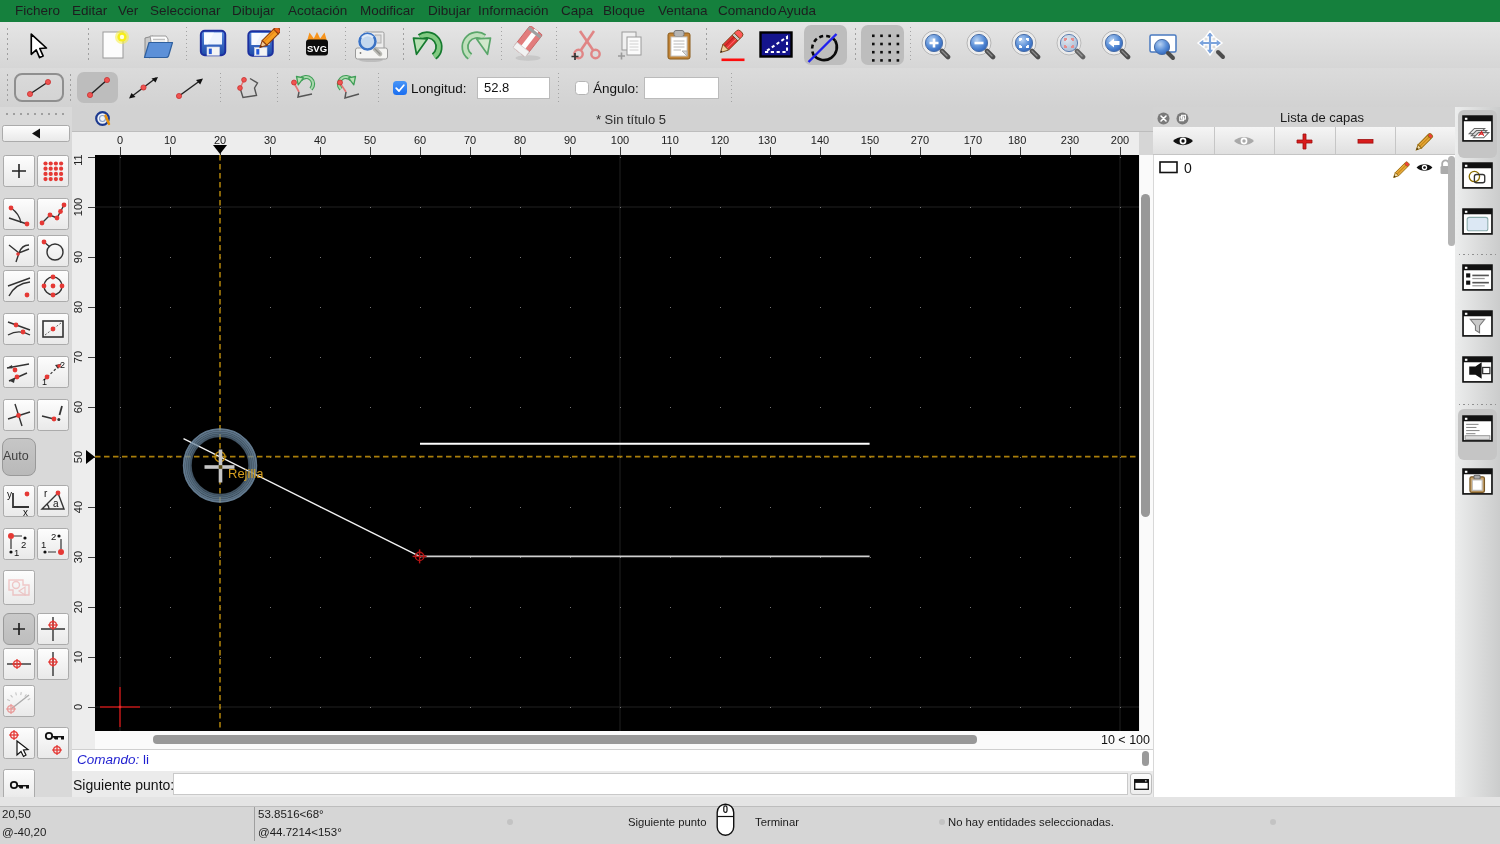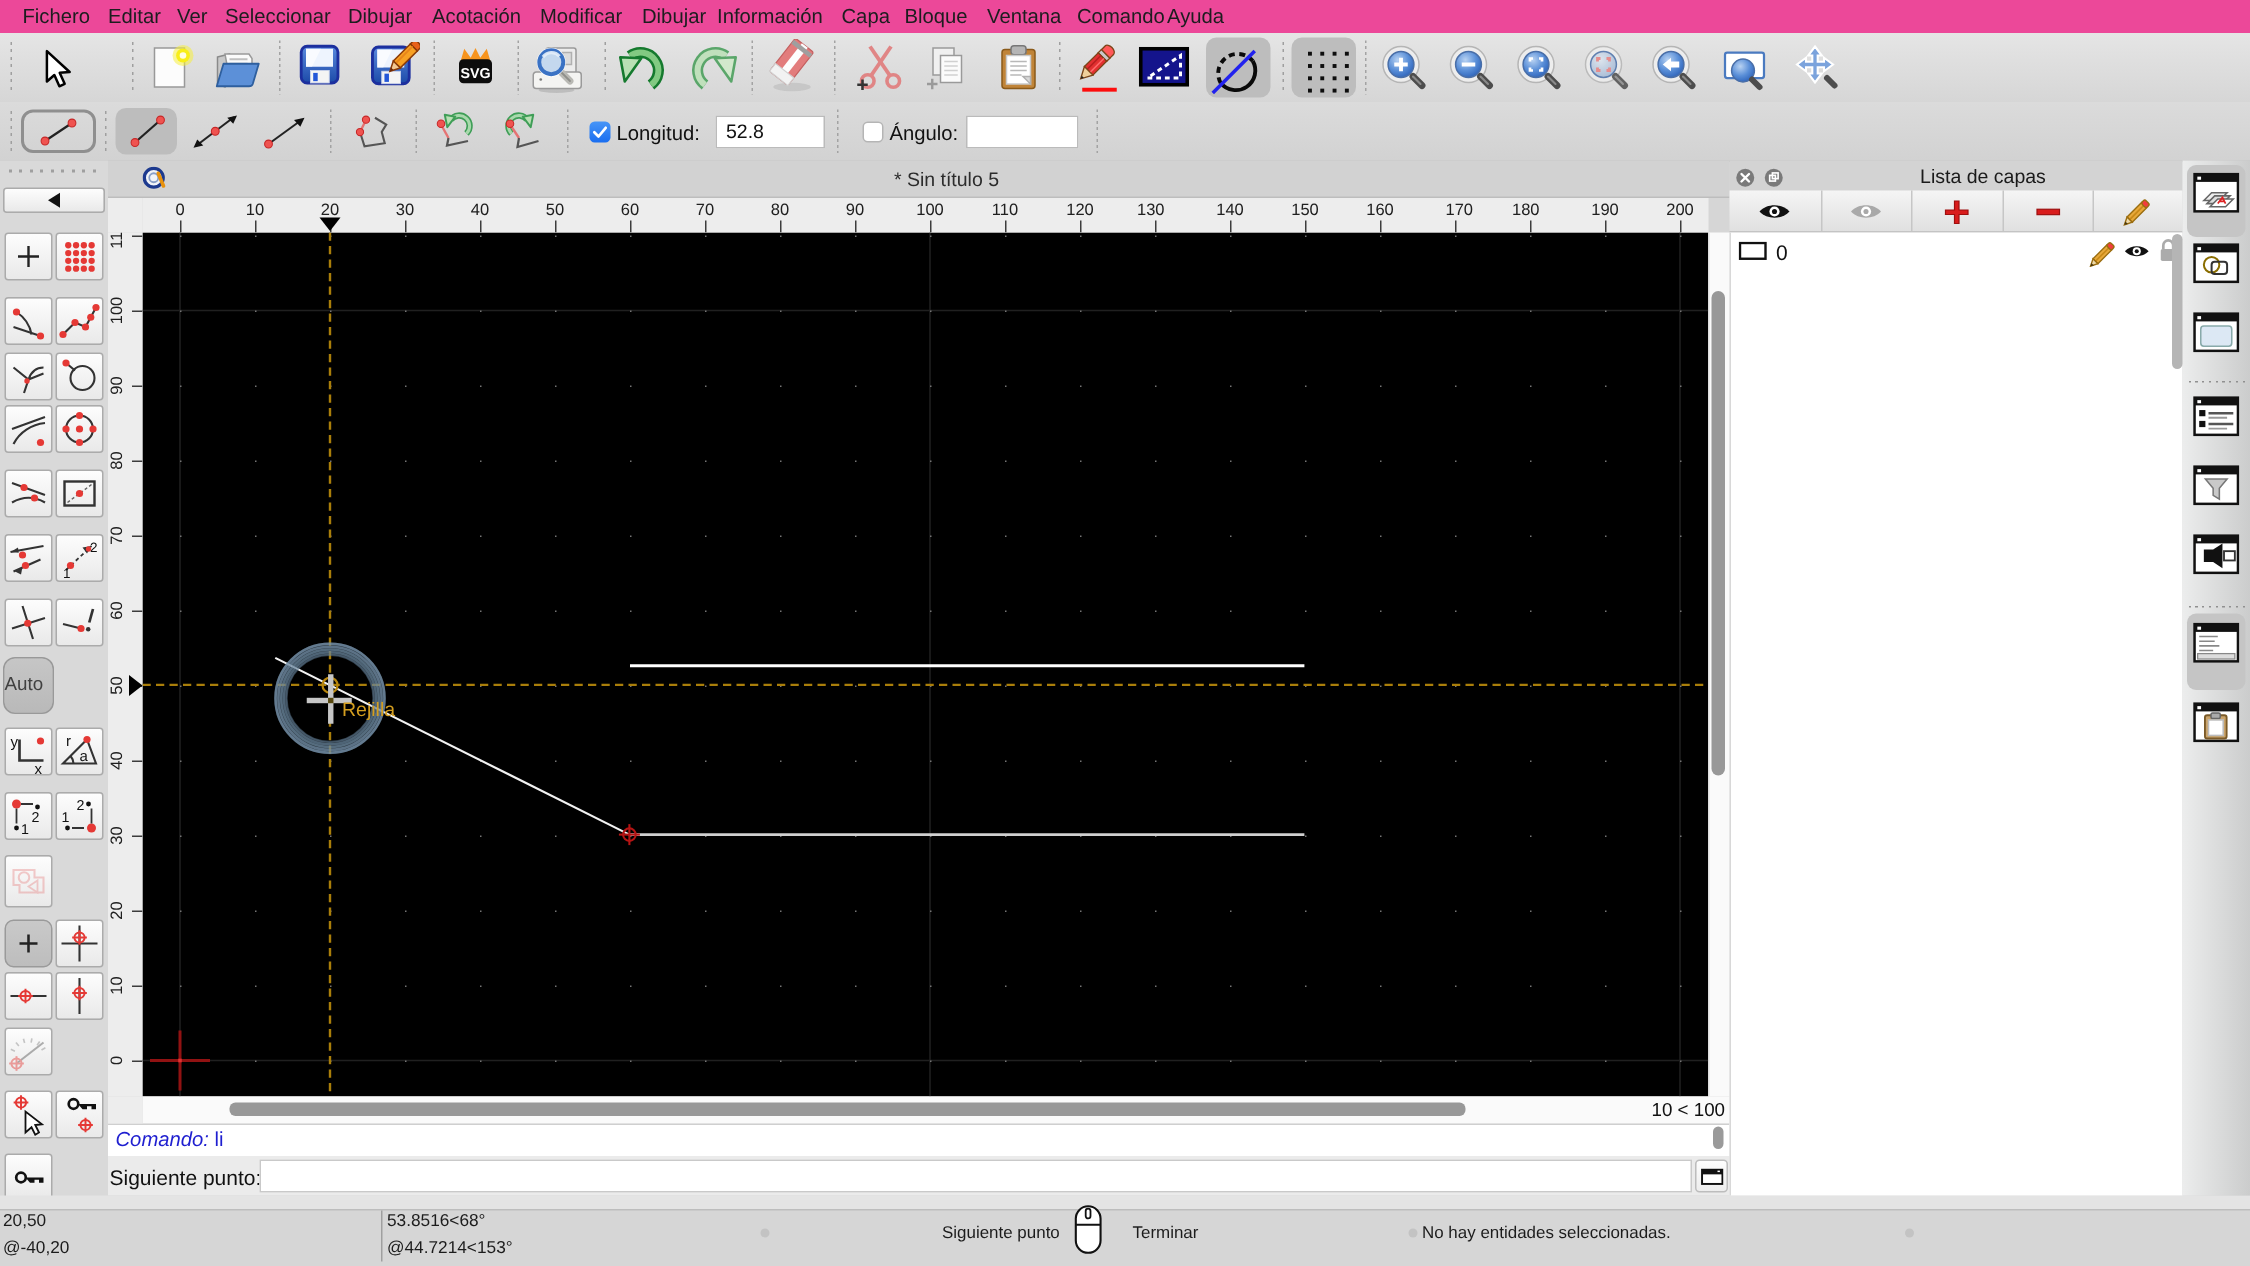--- a/index.html
+++ b/index.html
@@ -1,21 +1,21 @@
 <!DOCTYPE html>
 <html><head>
 <meta charset="utf-8">
 <style>
   html,body{margin:0;padding:0;}
   body{width:1500px;height:844px;position:relative;overflow:hidden;
        font-family:"Liberation Sans",sans-serif;background:#d6d6d6;
        -webkit-font-smoothing:antialiased;}
   .abs{position:absolute;}
   
-  #menubar{left:0;top:0;width:1500px;height:22px;background:#ec4899;
+  #menubar{left:0;top:0;width:1500px;height:22px;background:#15803d;
            font-size:13.5px;color:#1d1d1f;white-space:nowrap;}
   #menubar span{position:absolute;top:3px;}
   
   #tb1{left:0;top:22px;width:1500px;height:46px;
        background:linear-gradient(#e5e5e5,#d6d6d6);}
   #tb2{left:0;top:68px;width:1500px;height:39px;
        background:linear-gradient(#dbdbdb,#d2d2d2);border-bottom:1px solid #bdbdbd;}
   .pressed{background:#bdbdbd;border-radius:7px;}
   
   #leftpanel{left:0;top:107px;width:72px;height:698px;background:#d9d9d9;}
@@ -638,27 +638,27 @@
     <div class="rnum" style="left:563px;top:2px;width:24px;text-align:center">110</div>
     <div class="htick" style="left:575px"></div>
     <div class="rnum" style="left:613px;top:2px;width:24px;text-align:center">120</div>
     <div class="htick" style="left:625px"></div>
     <div class="rnum" style="left:663px;top:2px;width:24px;">130</div>
     <div class="htick" style="left:675px"></div>
     <div class="rnum" style="left:713px;top:2px;width:24px;text-align:center">140</div>
     <div class="htick" style="left:725px"></div>
     <div class="rnum" style="left:763px;top:2px;width:24px;text-align:center">150</div>
     <div class="htick" style="left:775px"></div>
-    <div class="rnum" style="left:813px;top:2px;width:24px;text-align:center">160</div>
+    <div class="rnum" style="left:813px;top:2px;width:24px;text-align:center">270</div>
     <div class="htick" style="left:825px"></div>
     <div class="rnum" style="left:863px;top:2px;width:24px;text-align:right">170</div>
     <div class="htick" style="left:875px"></div>
     <div class="rnum" style="left:913px;top:2px;width:24px;">180</div>
     <div class="htick" style="left:925px"></div>
-    <div class="rnum" style="left:963px;top:2px;width:24px;text-align:center">190</div>
+    <div class="rnum" style="left:963px;top:2px;width:24px;text-align:center">230</div>
     <div class="htick" style="left:975px"></div>
     <div class="rnum" style="left:1013px;top:2px;width:24px;text-align:center">200</div>
     <div class="htick" style="left:1025px"></div>
     <div style="position:absolute;left:118px;top:13px;width:0;height:0;border-left:7px solid transparent;border-right:7px solid transparent;border-top:9px solid #000"></div>
   </div>
 <div id="vruler" class="abs">
     <div class="rnum" style="left:-6px;top:546px;width:24px;text-align:center;transform:rotate(-90deg)">0</div>
     <div class="vtick" style="top:552px"></div>
     <div class="rnum" style="left:-6px;top:496px;width:24px;text-align:center;transform:rotate(-90deg)">10</div>
     <div class="vtick" style="top:502px"></div>

